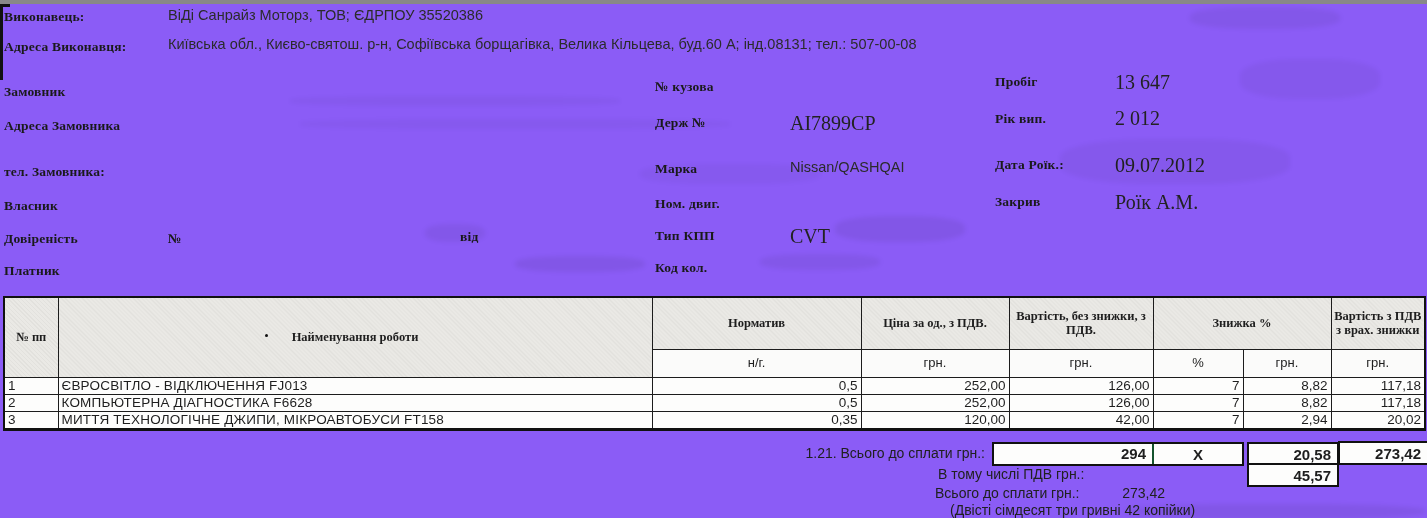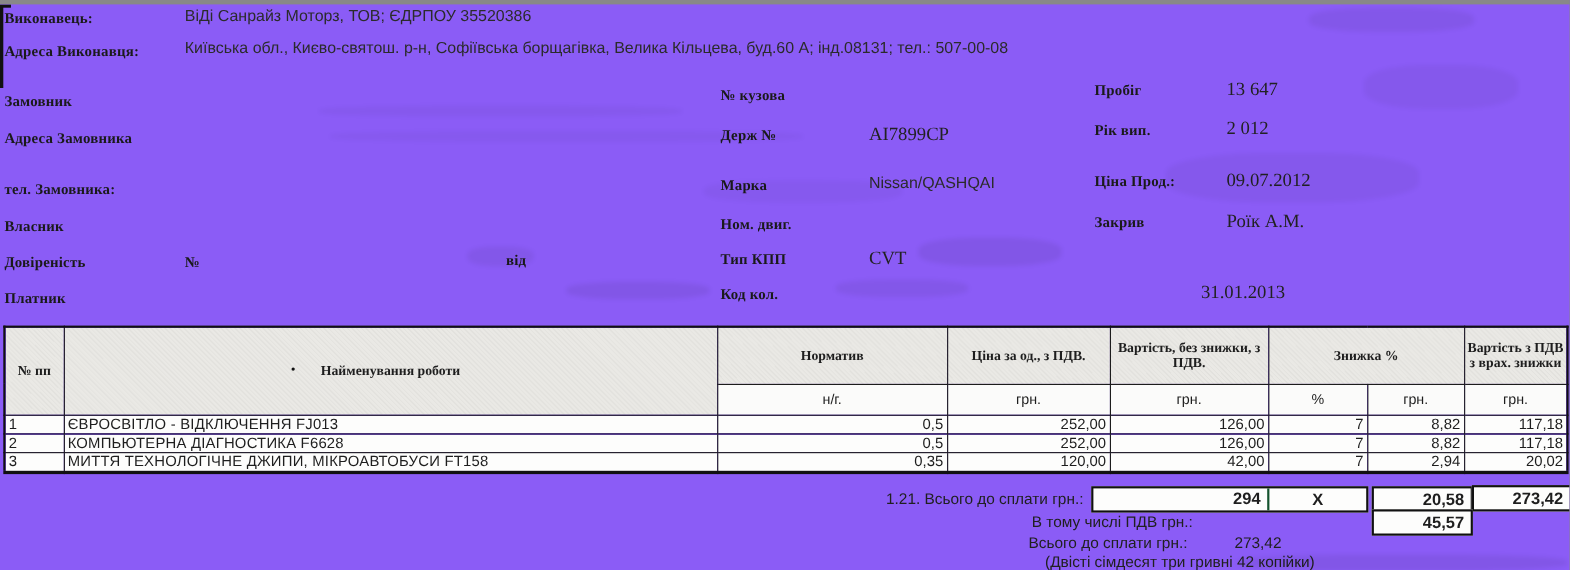--- a/index.html
+++ b/index.html
@@ -4,21 +4,21 @@
 <style>
   html,body{margin:0;padding:0;background:#888;}
   #page{
     position:relative;width:1427px;height:518px;margin:4px auto;
     background:#8b5cf6;overflow:hidden;
     font-family:"Liberation Sans",sans-serif;color:#1e1e1e;
   }
   
   .slbl{position:absolute;font-family:"Liberation Serif",serif;font-weight:bold;font-size:13.5px;color:#1a1a1a;letter-spacing:.2px;white-space:nowrap;}
   .sval{position:absolute;font-family:"Liberation Sans",sans-serif;font-size:14.5px;color:#2b2b2b;white-space:nowrap;}
-  .serval{position:absolute;font-family:"Liberation Serif",serif;font-size:17px;color:#222;white-space:nowrap;}
+  .serval{position:absolute;font-family:"Liberation Serif",serif;font-size:20px;color:#222;white-space:nowrap;}
   
   table.work{
     position:absolute;left:3px;top:292px;width:1421px;
     border-collapse:collapse;table-layout:fixed;
     border:2px solid #111;border-bottom:3px solid #111;
   }
   table.work th,table.work td{border:1px solid #1c1c1c;overflow:hidden;white-space:nowrap;}
   table.work th{
     font-family:"Liberation Serif",serif;font-weight:bold;font-size:12.5px;
     background:#eae9e5;
@@ -73,27 +73,26 @@
   <span class="slbl" style="left:655px;top:224px">Тип КПП</span>
   <span class="serval" style="left:790px;top:221px">CVT</span>
   <span class="slbl" style="left:655px;top:256px">Код кол.</span>
 
   <span class="slbl" style="left:995px;top:70px">Пробіг</span>
   <span class="serval" style="left:1115px;top:67px">13 647</span>
 
   <span class="slbl" style="left:995px;top:107px">Рік вип.</span>
   <span class="serval" style="left:1115px;top:103px">2 012</span>
 
-  <span class="slbl" style="left:995px;top:153px">Ціна Прод.:</span>
+  <span class="slbl" style="left:995px;top:153px">Дата Роїк.:</span>
   <span class="serval" style="left:1115px;top:150px">09.07.2012</span>
 
   <span class="slbl" style="left:995px;top:190px">Закрив</span>
   <span class="serval" style="left:1115px;top:187px">Роїк А.М.</span>
 
-  <span class="serval" style="left:1030px;top:252px;width:200px;text-align:center">31.01.2013</span>
 
   <table class="work">
     <colgroup>
       <col style="width:54px">
         <col style="width:594px">
         <col style="width:209px">
       <col style="width:148px">
         <col style="width:144px">
         <col style="width:90px">
       <col style="width:88px">

